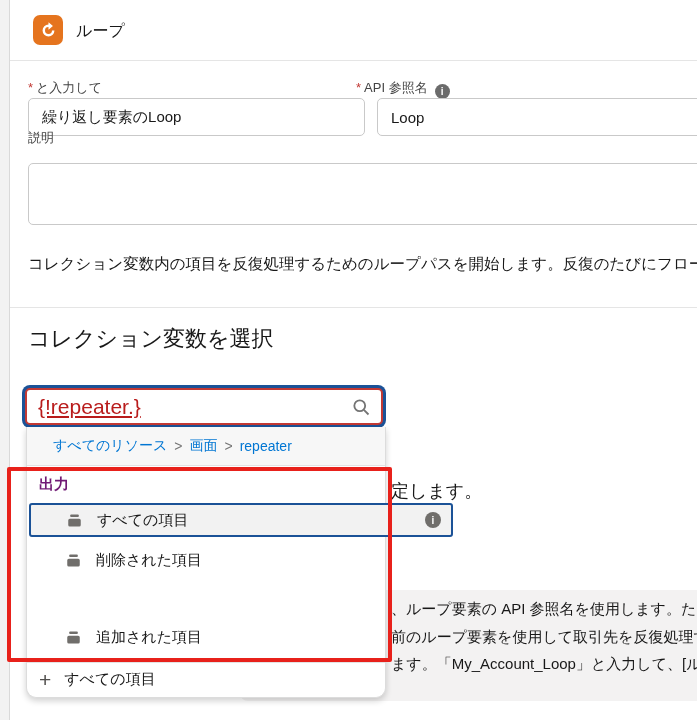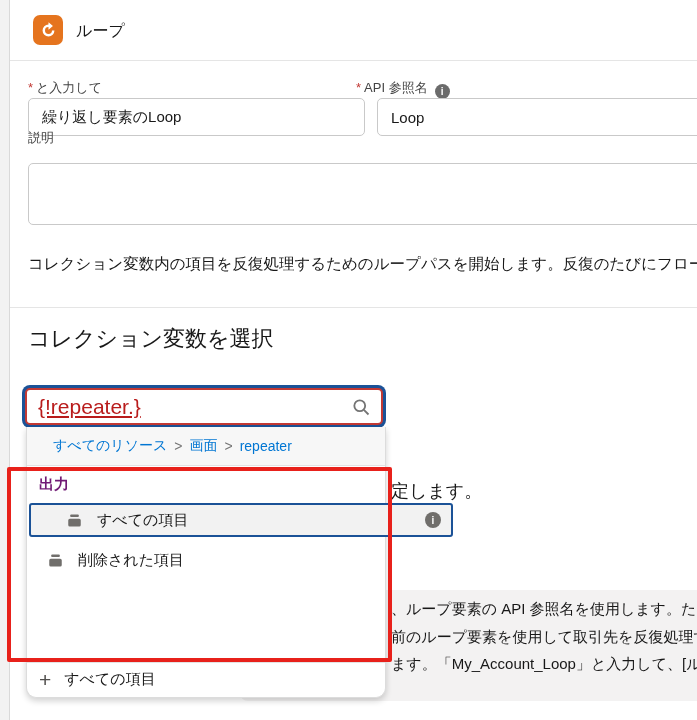--- a/index.html
+++ b/index.html
@@ -42,21 +42,21 @@
   .dropdown{left:26px;top:427px;width:360px;height:271px;background:#fff;border:1px solid #dcdcdc;
             border-top:none;border-radius:0 0 10px 10px;box-sizing:border-box;
             box-shadow:0 3px 6px rgba(0,0,0,.18);z-index:5;}
   .crumb-row{position:absolute;left:0;top:0;width:100%;height:39px;background:#f7f7f7;
              border-bottom:1px solid #e3e3e3;box-sizing:border-box;display:flex;align-items:center;
              padding-left:26px;font-size:14px;border-radius:0;}
   .crumb-link{color:#0176d3;text-decoration:none;cursor:pointer;}
   .crumb-sep{color:#747474;margin:0 7px;}
   .group-label{position:absolute;left:12px;top:48px;font-size:15px;font-weight:bold;color:#701a75;}
   .opt-row{position:absolute;left:0;width:100%;height:38px;display:flex;align-items:center;
-           padding-left:21px;box-sizing:border-box;font-size:15px;color:#181818;cursor:pointer;}
+           padding-left:39px;box-sizing:border-box;font-size:15px;color:#181818;cursor:pointer;}
   .opt-row.selected{left:2px;width:424px;height:34px;background:#f2f2f2;border:2px solid #1b5297;
            border-radius:3px;padding-left:36px;}
   .tray-ic{width:15px;height:15px;margin-right:15px;flex:0 0 auto;}
   .tray-ic svg{display:block;width:15px;height:15px;fill:#706e6b;}
   .opt-info{margin-left:auto;margin-right:10px;width:16px;height:16px;border-radius:50%;
             background:#706e6b;color:#fff;font-size:10px;font-weight:bold;
             display:flex;align-items:center;justify-content:center;}
   .foot-divider{position:absolute;left:0;top:235px;width:100%;height:1px;background:#e3e3e3;}
   .footer-row{position:absolute;left:0;top:236px;width:100%;height:33px;display:flex;align-items:center;
               padding-left:12px;box-sizing:border-box;font-size:15px;color:#181818;cursor:pointer;}
@@ -141,20 +141,29 @@
       <span class="tray-ic">
         <svg viewBox="0 0 24 24">
             <rect x="5" y="2.5" width="14" height="4" rx="1.8"></rect>
             <path d="M4.5 9h15a2.5 2.5 0 0 1 2.5 2.5v7.5a2.5 2.5 0 0 1-2.5 2.5h-15A2.5 2.5 0 0 1 2 19v-7.5A2.5 2.5 0 0 1 4.5 9z"></path>
           </svg>
       </span>
       <span>削除された項目</span>
     </div>
 
 
+    <div class="opt-row" style="top:191px">
+      <span class="tray-ic">
+        <svg viewBox="0 0 24 24">
+            <rect x="5" y="2.5" width="14" height="4" rx="1.8"></rect>
+            <path d="M4.5 9h15a2.5 2.5 0 0 1 2.5 2.5v7.5a2.5 2.5 0 0 1-2.5 2.5h-15A2.5 2.5 0 0 1 2 19v-7.5A2.5 2.5 0 0 1 4.5 9z"></path>
+          </svg>
+      </span>
+      <span>追加された項目</span>
+    </div>
 
     <div class="foot-divider"></div>
     <div class="footer-row">
       <span class="plus-ic">+</span>
       <span>すべての項目</span>
     </div>
   </div>
 
   <div class="abs red-box"></div>
 

